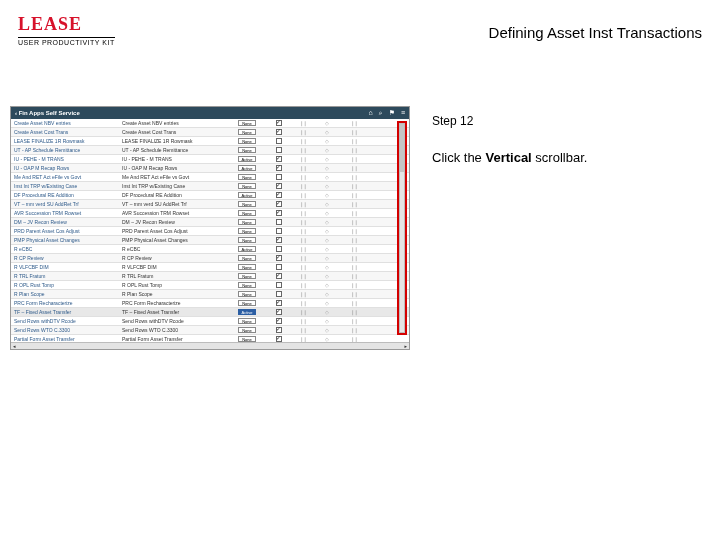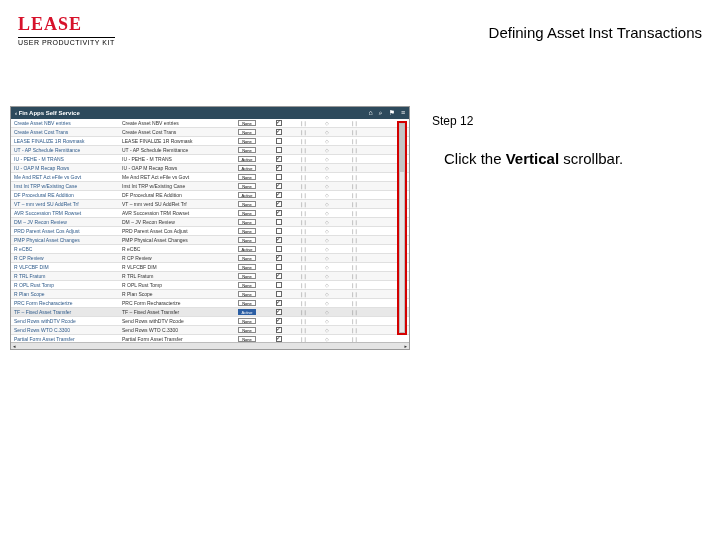--- a/index.html
+++ b/index.html
@@ -40,23 +40,23 @@
     font-size: 15px;
   }
   .step-label {
     position: absolute;
     left: 432px;
     top: 114px;
     font-size: 12px;
   }
   .instruction {
     position: absolute;
-    left: 444px;
+    left: 432px;
     top: 150px;
-    font-size: 15px;
+    font-size: 13px;
   }
   .instruction b { font-weight: bold; }
 
   
   .app-window {
     position: absolute;
     left: 10px;
     top: 106px;
     width: 400px;
     height: 244px;

